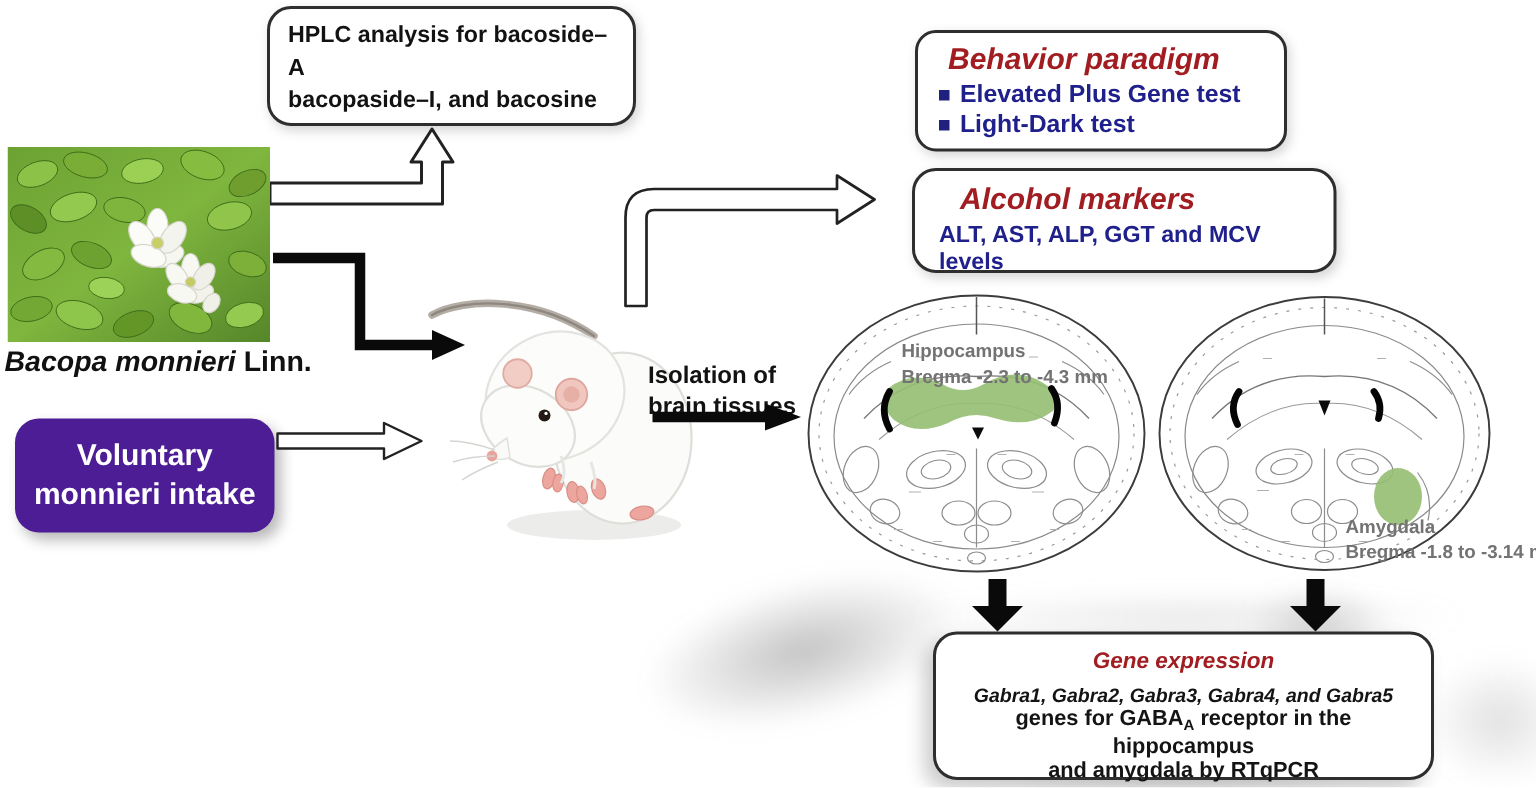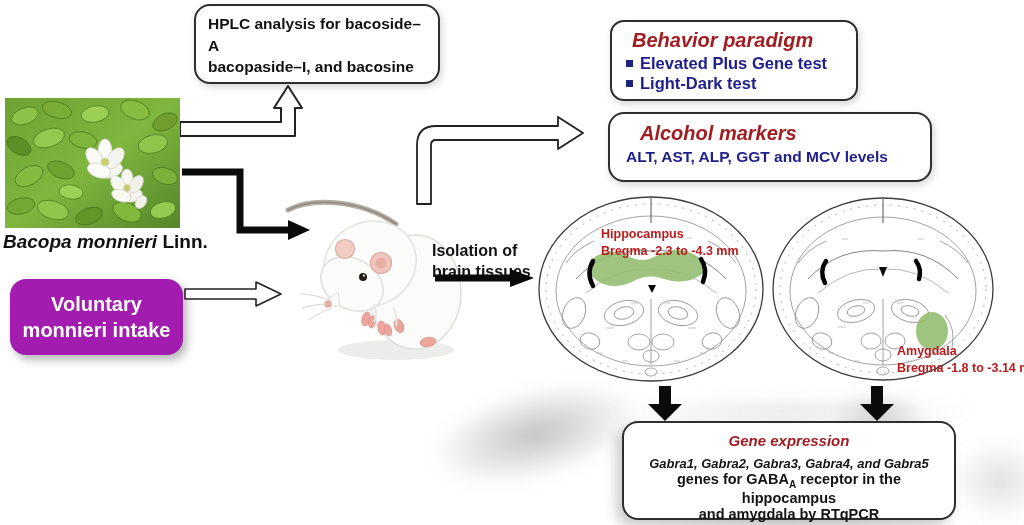--- a/index.html
+++ b/index.html
@@ -8,45 +8,45 @@
     position:relative; width:1024px; height:525px; background:#ffffff;
     overflow:hidden;
   }
   .abs { position:absolute; }
   .roundbox {
     position:absolute; background:#fff; border:2px solid #2e2e2e;
     border-radius:18px; box-shadow:2px 3px 7px rgba(90,90,90,.25);
   }
   
   .hplc { left:178px; top:4px; width:246px; height:80px; padding:7px 12px;
-    font-weight:bold; font-size:15.5px; line-height:1.4; color:#121212; border-radius:16px;margin-left:16px;}
+    font-weight:bold; font-size:15.5px; line-height:1.4; color:#121212; border-radius:16px;}
   
   .plant-cap { left:3px; top:231px; width:230px; font-size:19px; font-weight:bold; color:#111; }
   .plant-cap .it { font-style:italic; }
   
-  .volbox { left:10px; top:279px; width:173px; height:76px; background:#a21caf;
+  .volbox { left:10px; top:279px; width:173px; height:76px; background:#4c1d95;
     border-radius:16px; color:#fff; font-weight:bold; font-size:20px;
     display:flex; flex-direction:column; justify-content:center; align-items:center;
     line-height:1.3; box-shadow:4px 5px 9px rgba(0,0,0,.28); }
   
   .isolation { left:432px; top:241px; width:120px; font-weight:bold; font-size:16px;
     line-height:1.3; color:#121212; }
   
   .behavior { left:610px; top:20px; width:248px; height:81px; padding:5px 10px 5px 14px; border-radius:14px;}
   .behavior .title { font-style:italic; font-weight:bold; font-size:20px; margin:2px 0 2px 6px; }
   .bullet-row { display:flex; align-items:center; gap:7px; margin:1px 0; }
   .sqbullet { width:7px; height:7px; background:#20207f; flex:0 0 auto; }
   .bullet-row .txt { font-weight:bold; font-size:16.5px; color:#20208c; }
   
-  .markers { left:608px; top:112px; width:324px; height:70px; padding:8px 8px 6px 8px; border-radius:16px;}
+  .markers { left:608px; top:112px; width:283px; height:70px; padding:8px 8px 6px 8px; border-radius:16px;}
   .markers .title { font-style:italic; font-weight:bold; font-size:20px; margin-left:22px; }
   .markers .line { font-weight:bold; font-size:15.5px; color:#20208c; margin:3px 0 0 8px; }
   .red { color:#a11d21; }
   
-  .brainlabel { position:absolute; font-weight:bold; font-size:12.5px; color:#b91c1c;
+  .brainlabel { position:absolute; font-weight:bold; font-size:12.5px; color:#737373;
     line-height:1.35; white-space:nowrap; }
   
   .genebox { left:622px; top:421px; width:334px; height:99px; padding:9px 8px;
     text-align:center; border-radius:16px; box-shadow:-6px 6px 12px rgba(90,90,90,.3);}
   .genebox .title { font-style:italic; font-weight:bold; font-size:15px; }
   .genebox .l1 { font-style:italic; font-weight:bold; font-size:13px; color:#141414; margin-top:7px;}
   .genebox .l2, .genebox .l3 { font-weight:bold; font-size:14.5px; color:#141414; }
   .genebox sub { font-size:10px; }
   
   .smudge { position:absolute; pointer-events:none; filter:blur(7px); }

